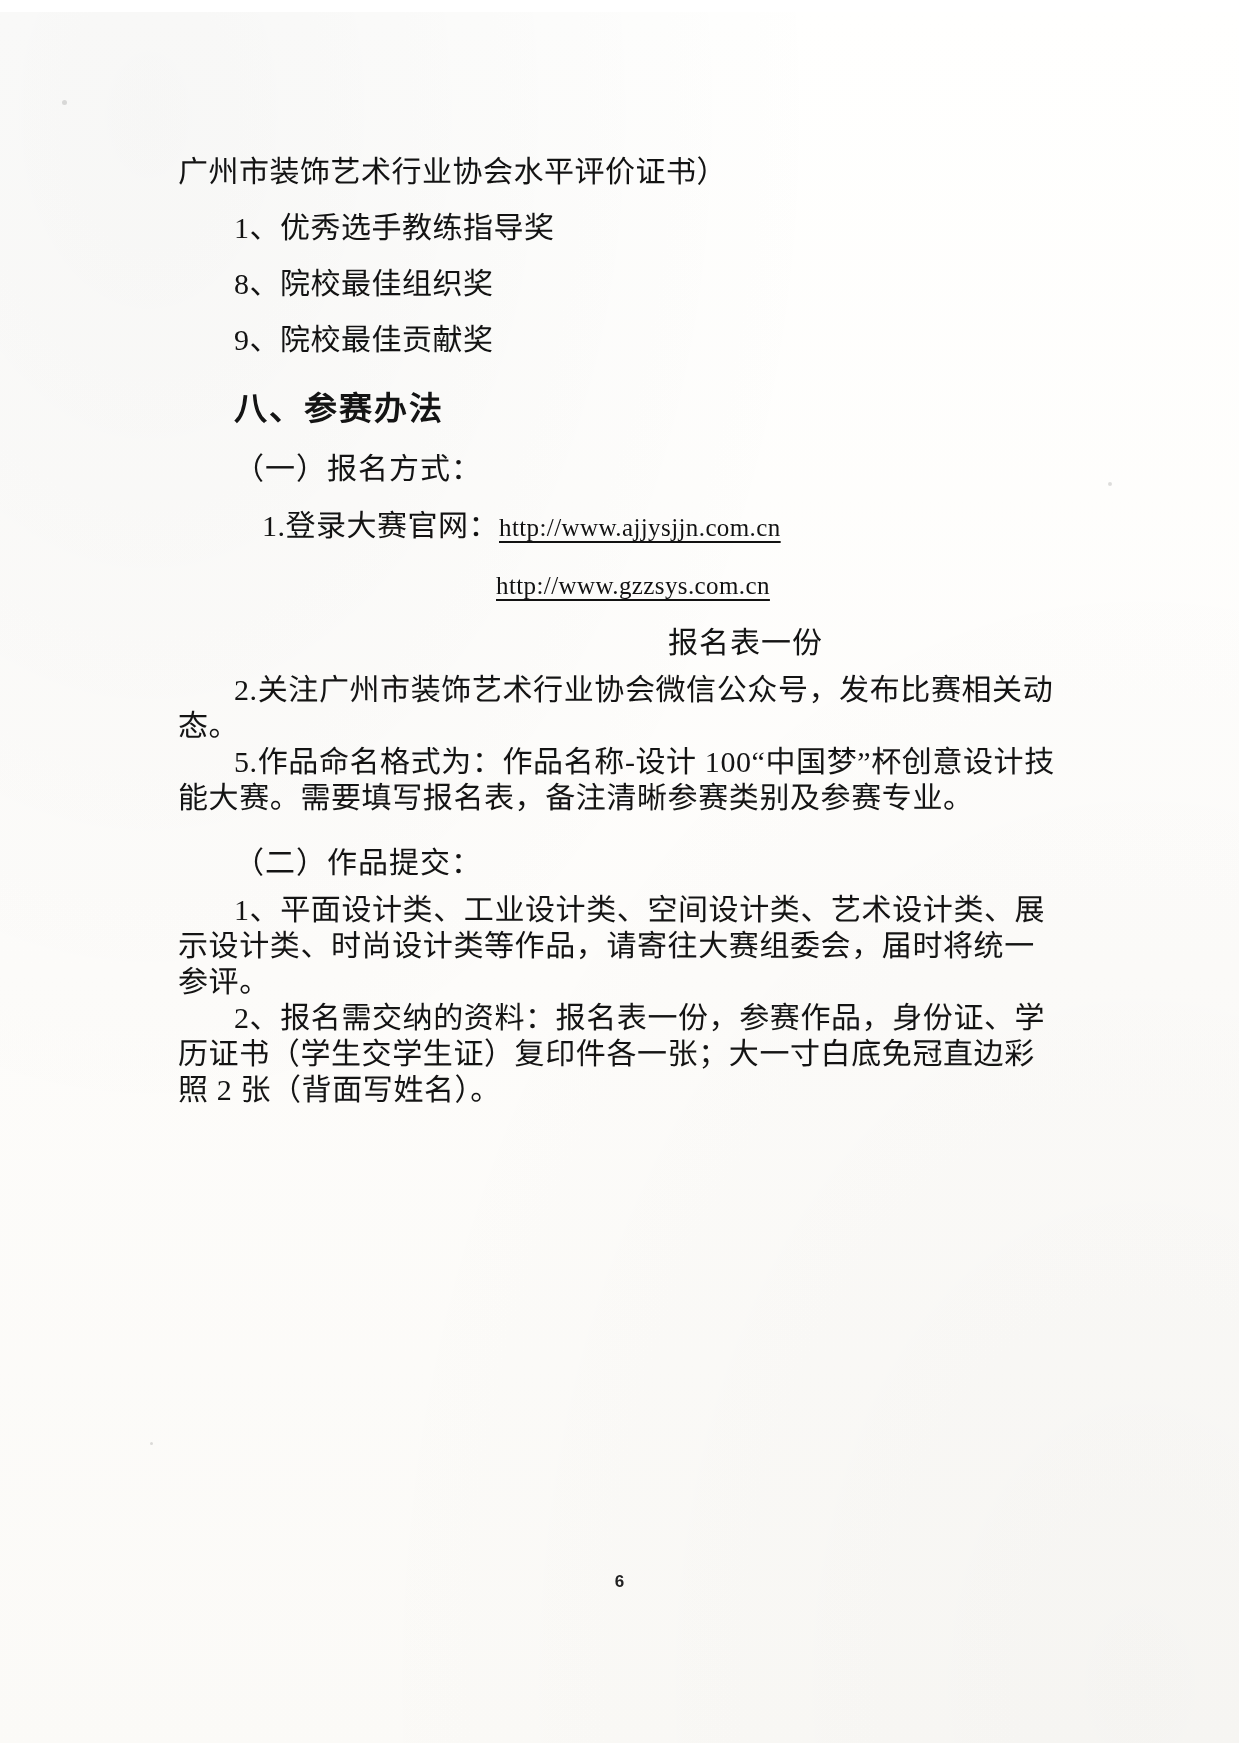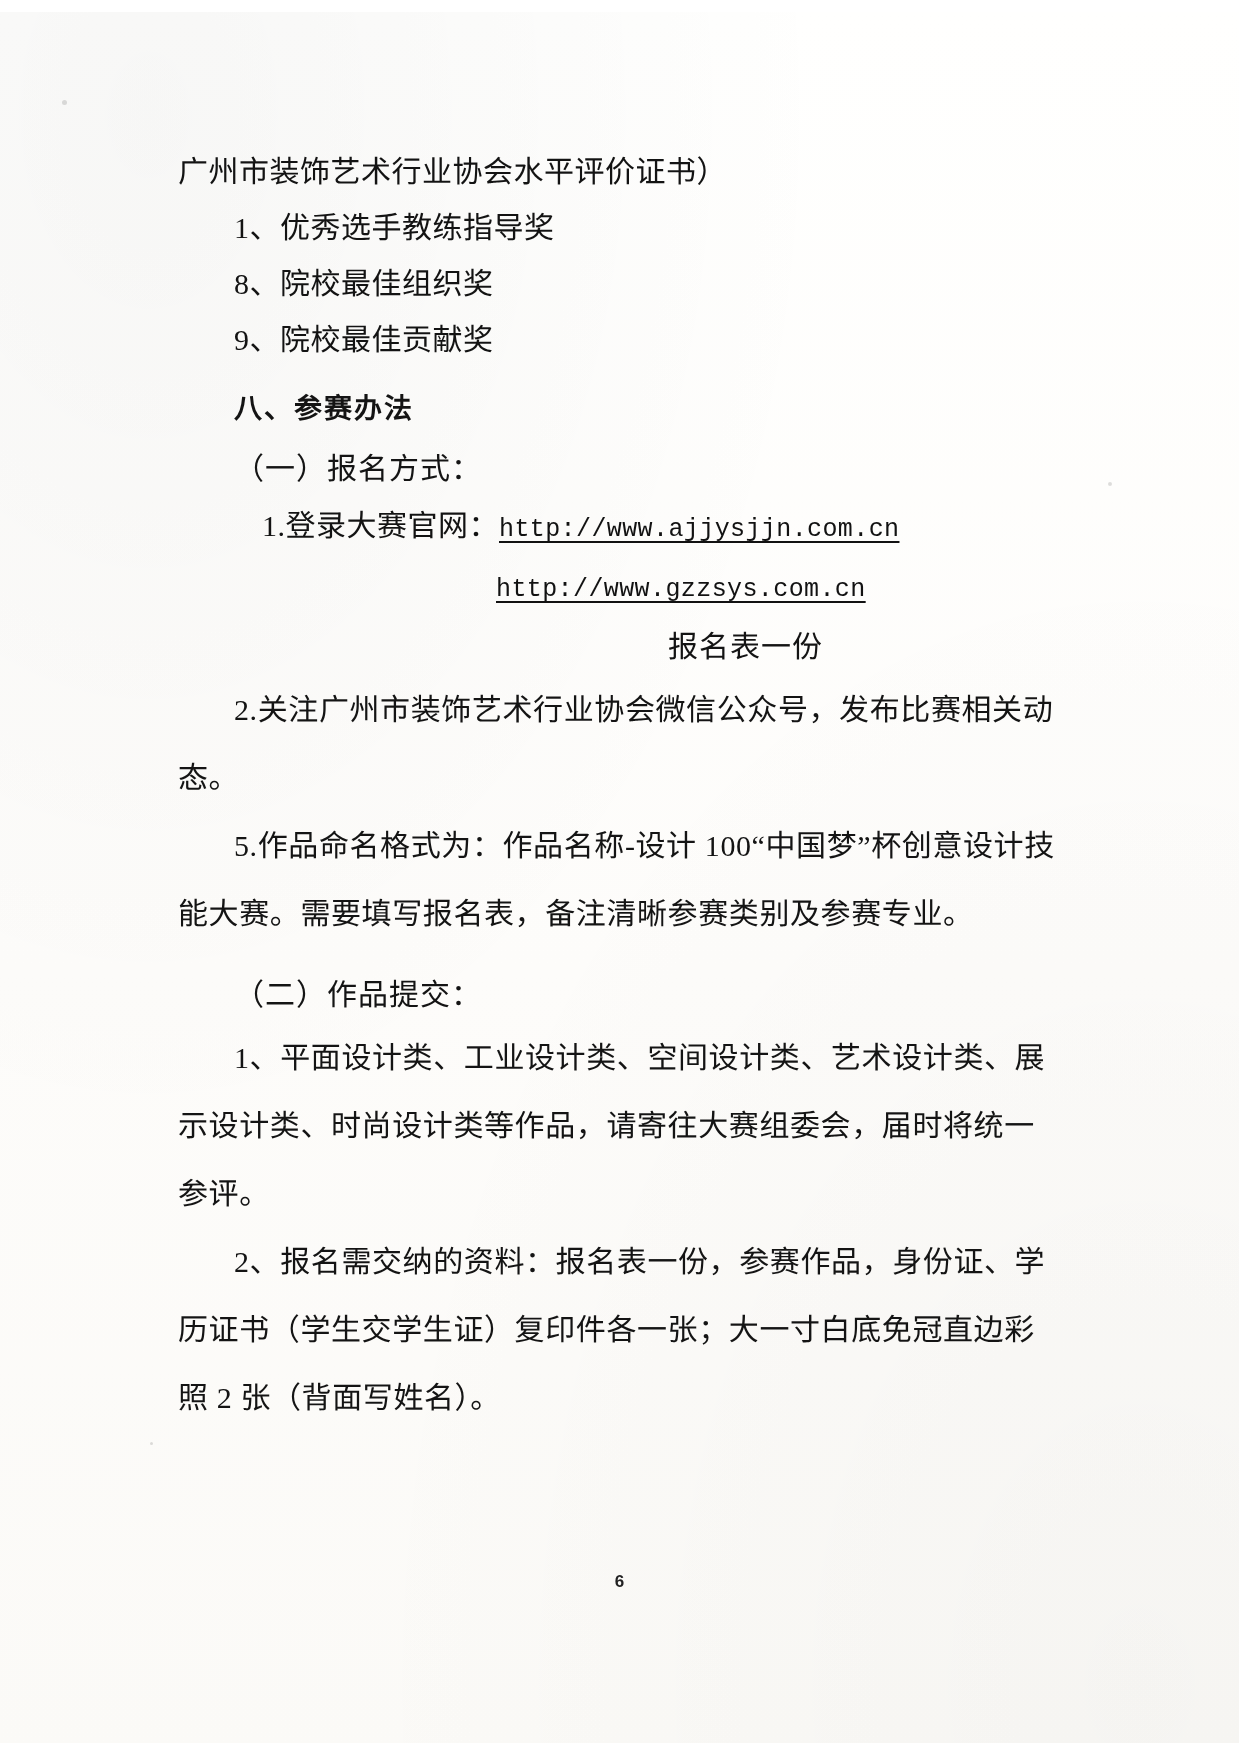--- a/index.html
+++ b/index.html
@@ -38,39 +38,39 @@
     font-size: 30px;
     line-height: 56px;
     letter-spacing: 0.5px;
     white-space: pre;
     color: #131313;
   }
   .indent1 { padding-left: 56px; }
   .indent2 { padding-left: 84px; }
   .heading {
     font-weight: bold;
-    font-size: 28px;
+    font-size: 33px;
     line-height: 62px;
     letter-spacing: 2px;
     padding-left: 56px;
   }
   .subhead {
     font-size: 30px;
     line-height: 58px;
     padding-left: 56px;
     letter-spacing: 1px;
   }
   .para {
     font-size: 30px;
-    line-height: 68px;
+    line-height: 36px;
     letter-spacing: 0.6px;
     text-indent: 56px;
   }
   .url {
-    font-family: Liberation Mono, monospace;
+    font-family: Liberation Serif, serif;
     font-size: 25px;
     letter-spacing: 0.4px;
     text-decoration: underline;
     text-underline-offset: 5px;
     color: #121212;
   }
   .url-line2 {
     padding-left: 318px;
     line-height: 56px;
   }

